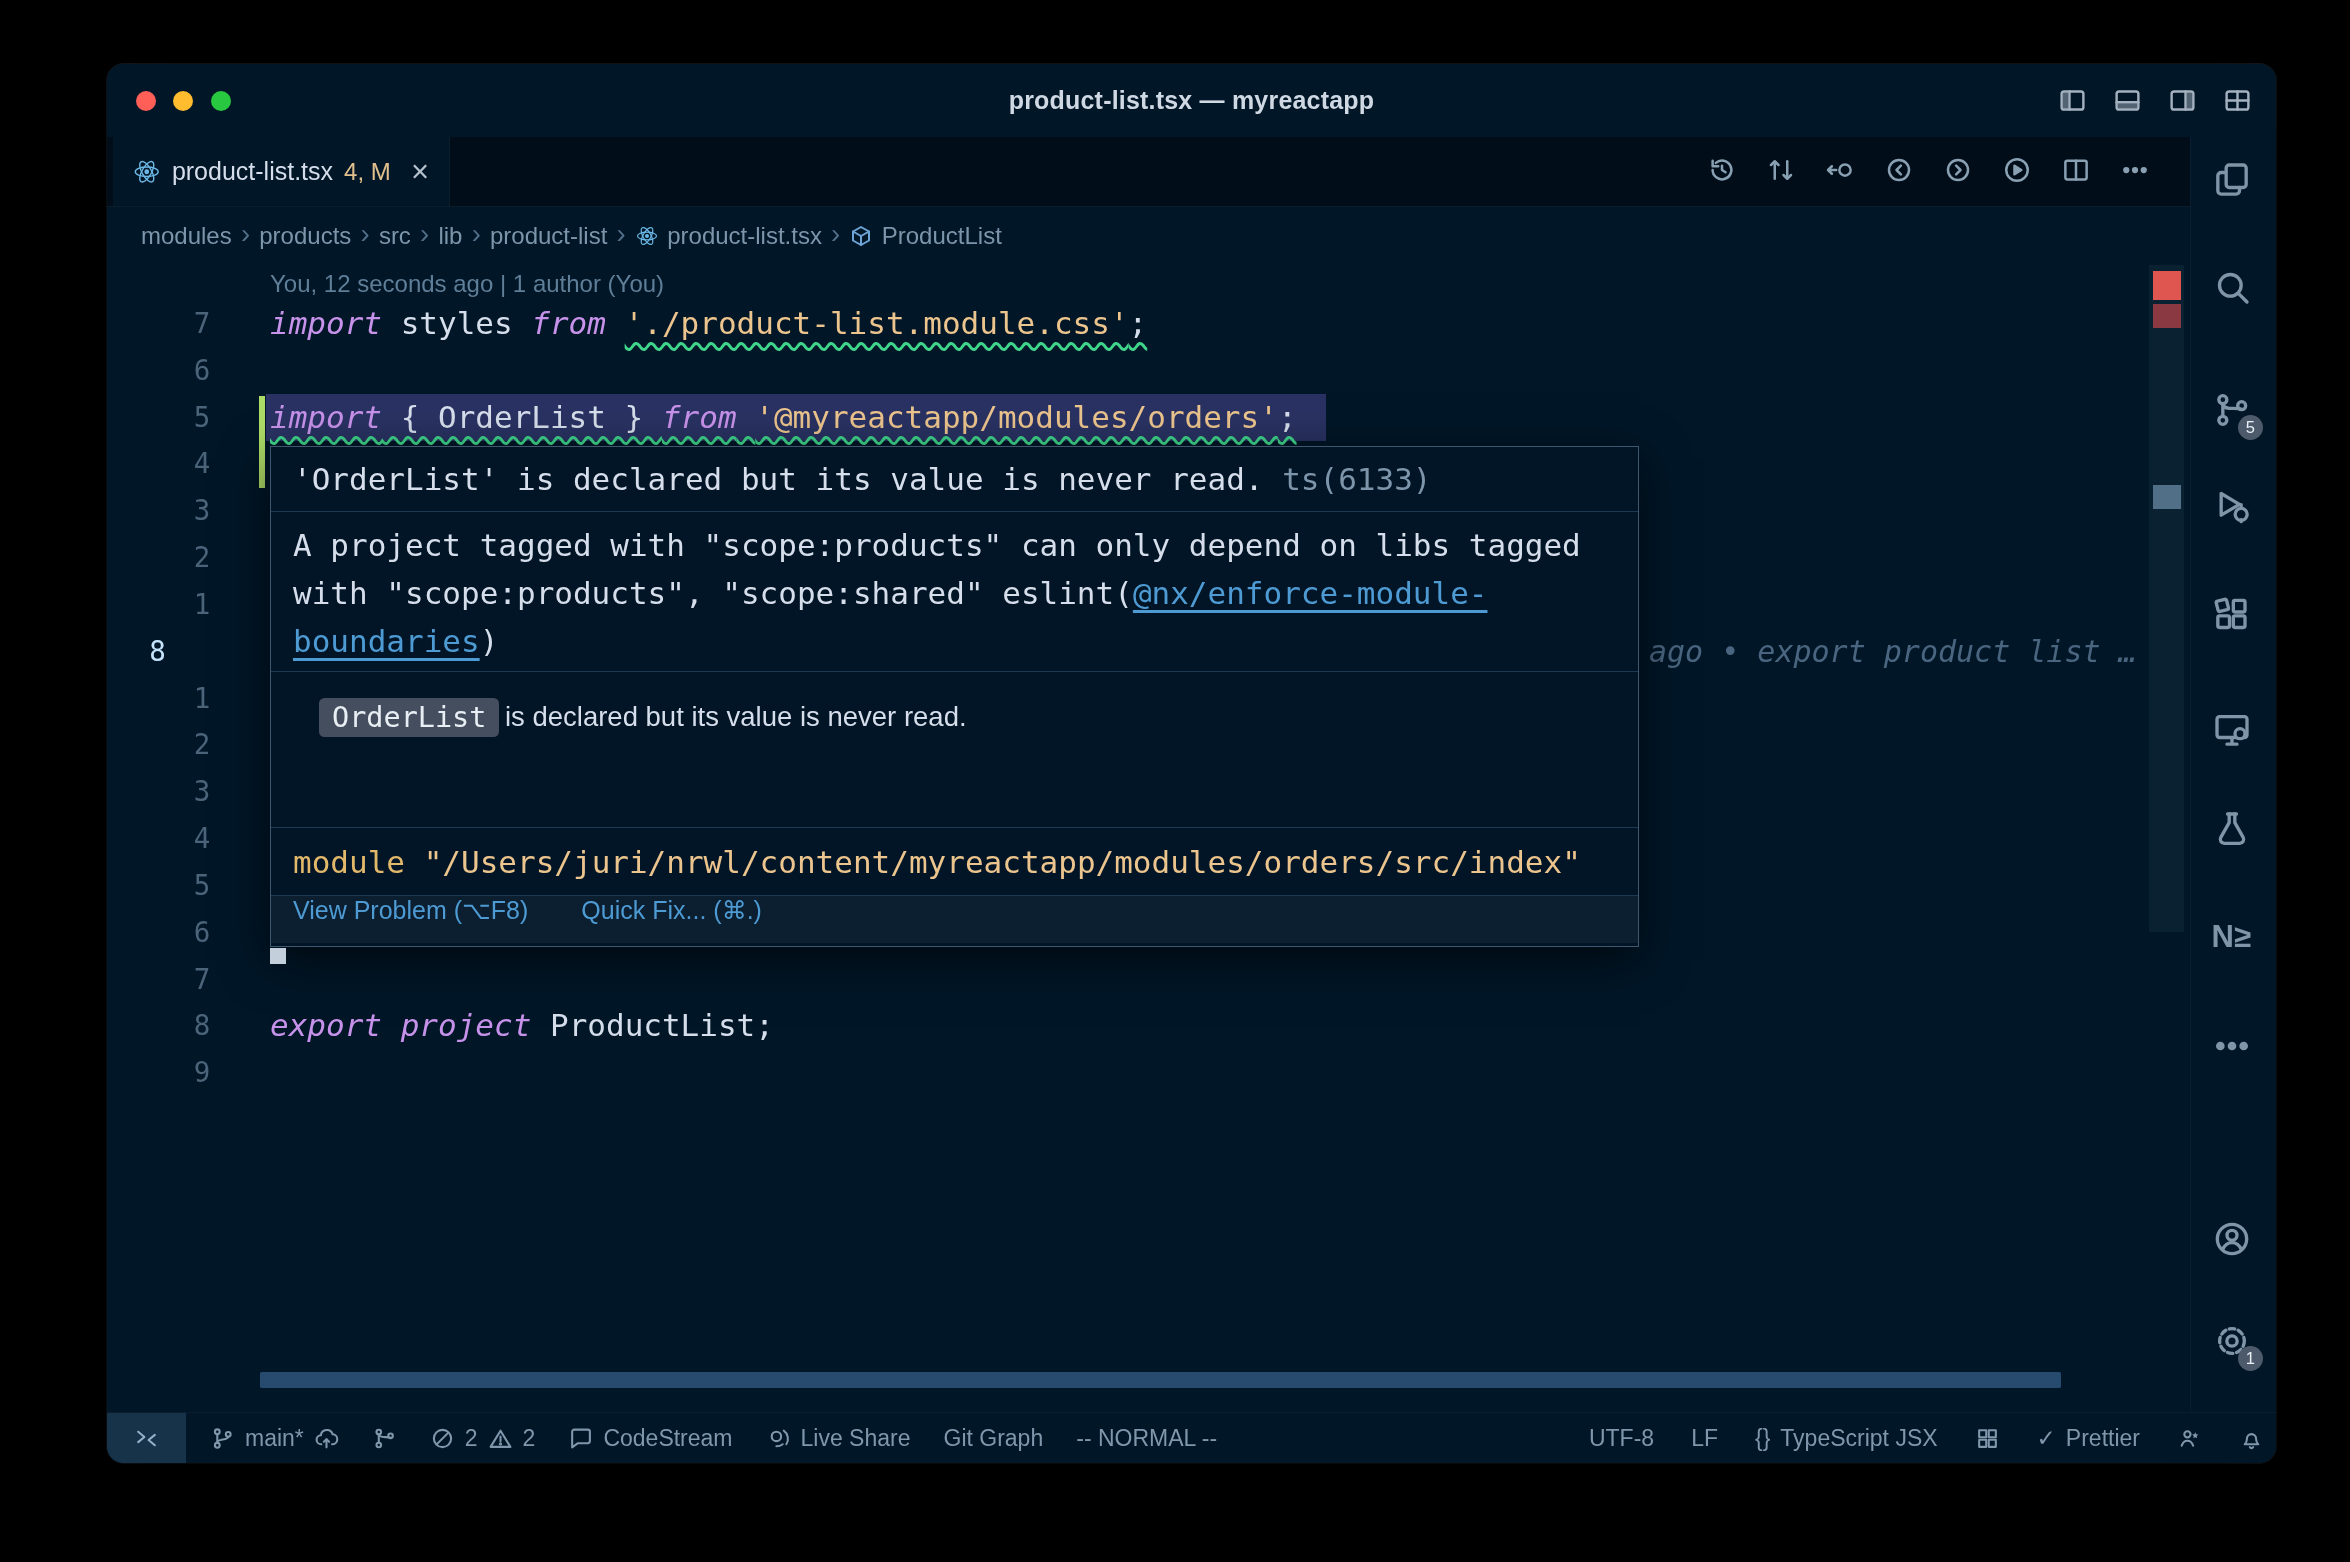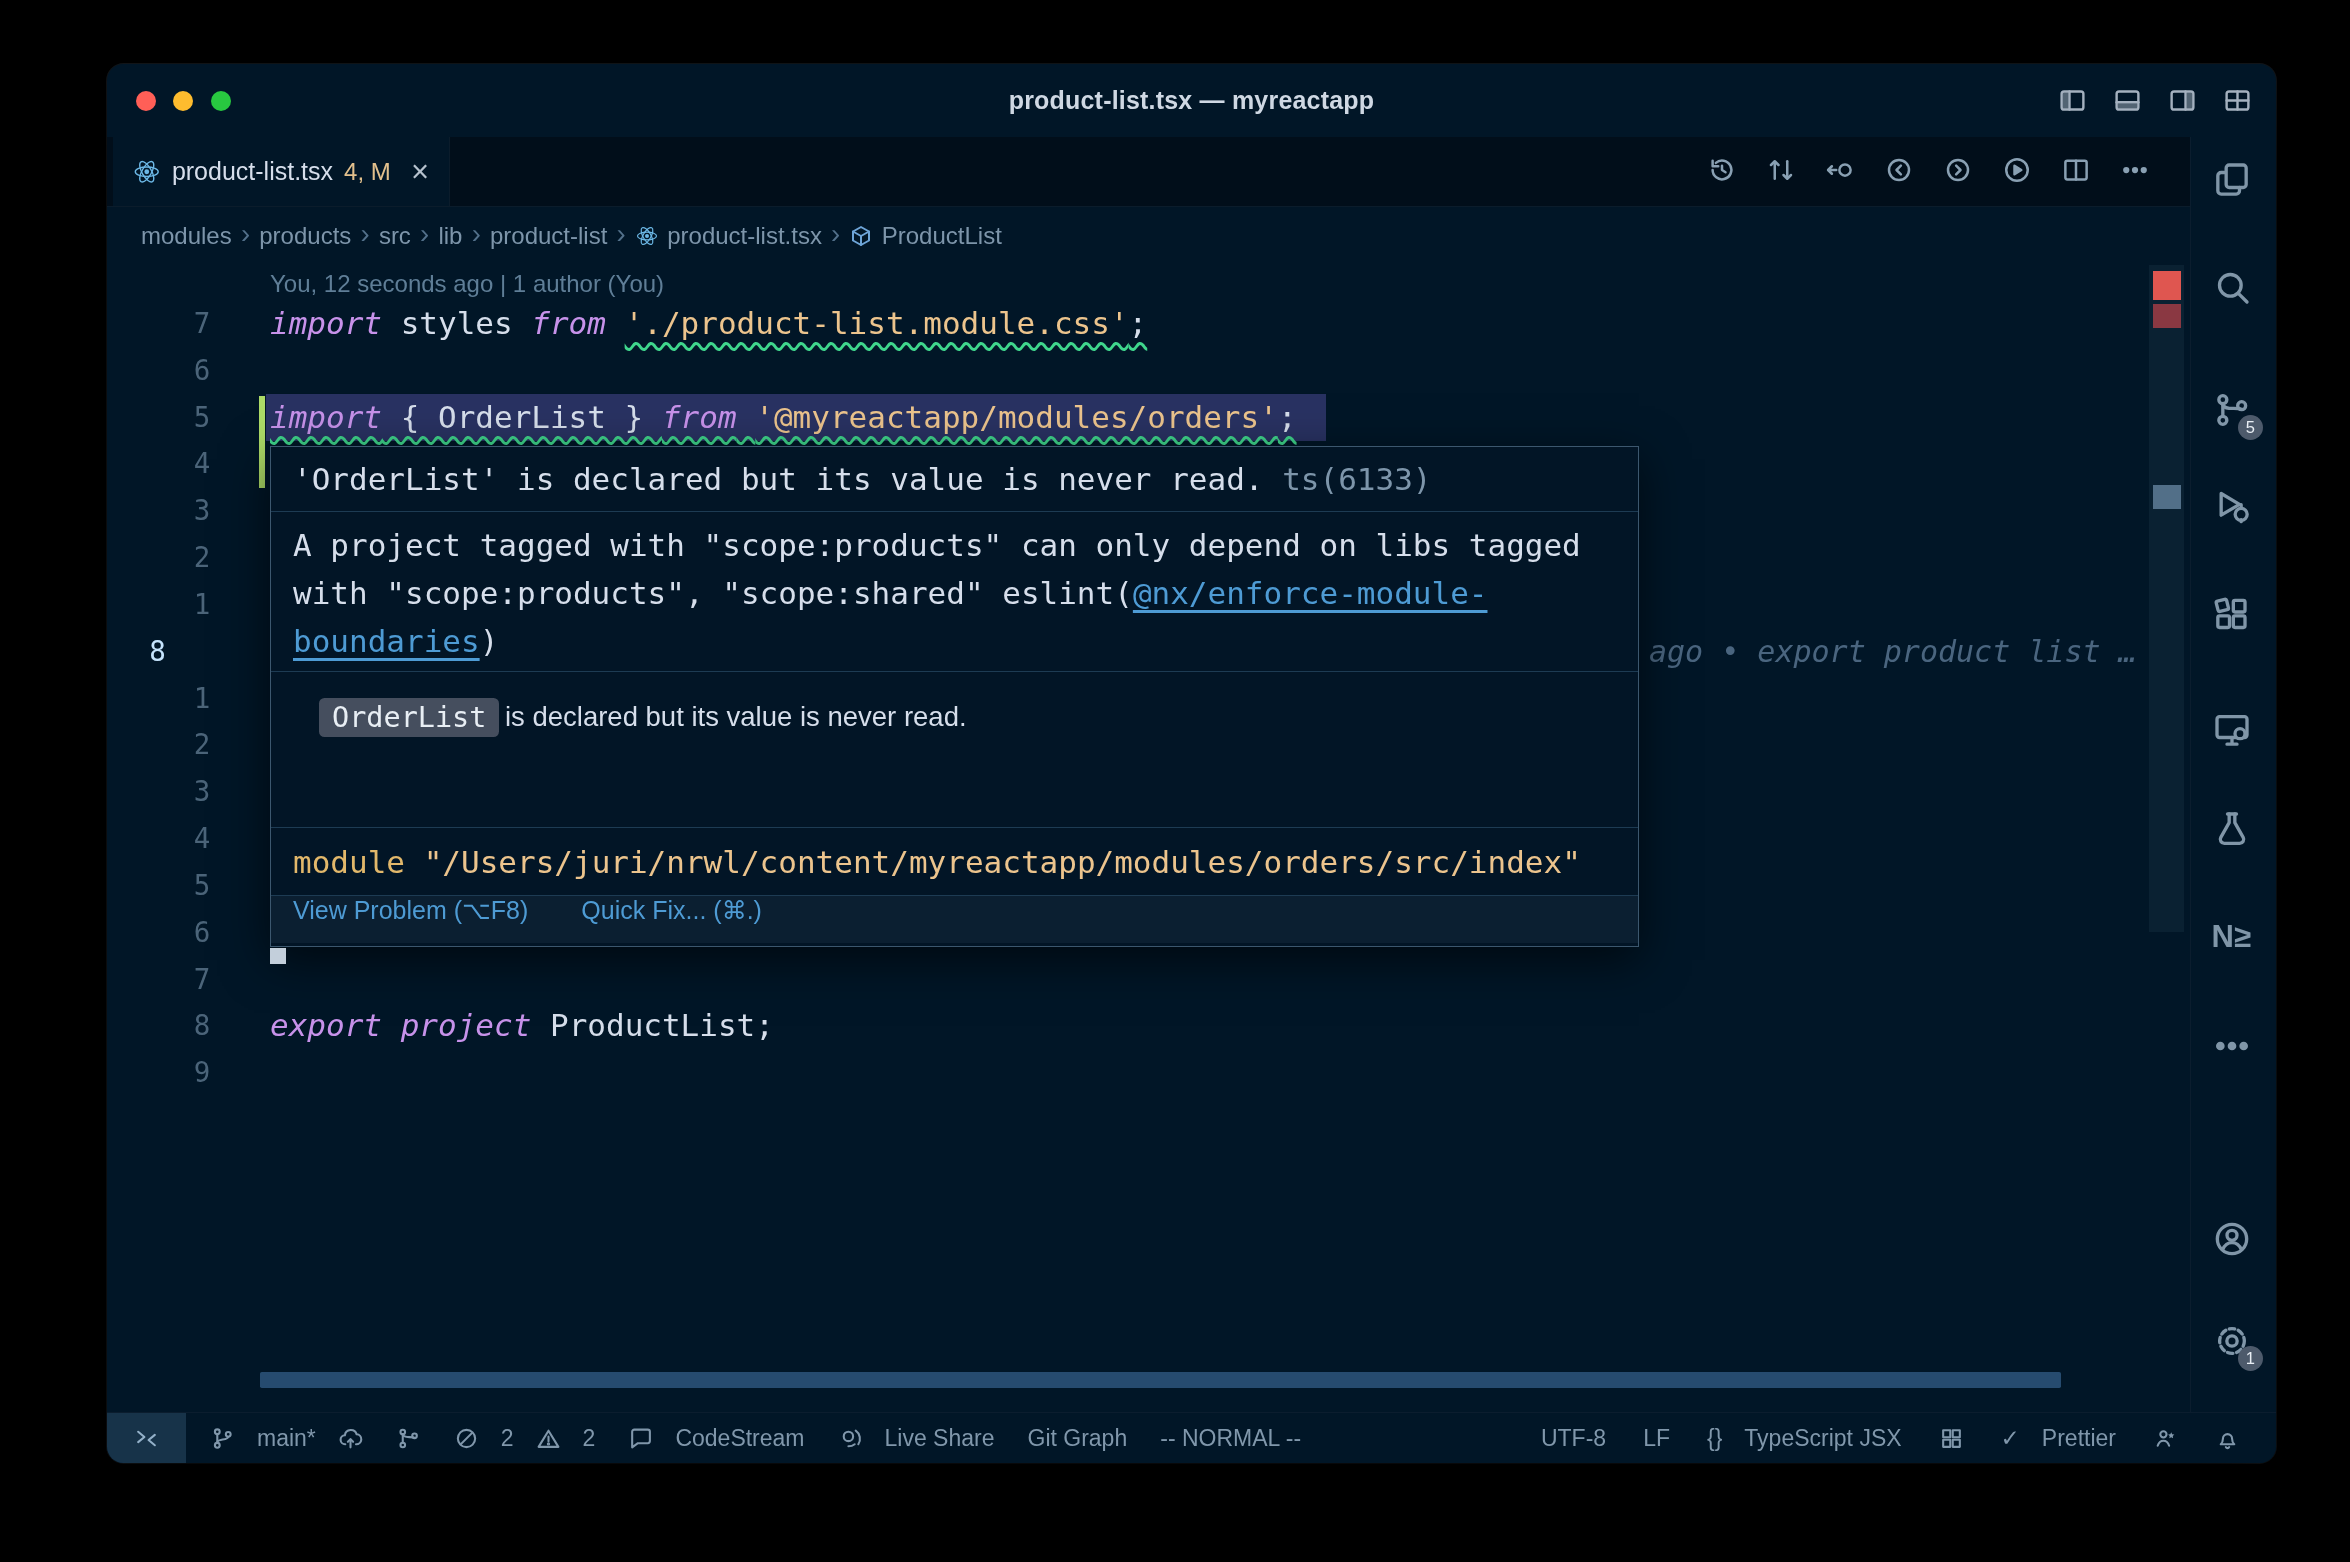--- a/index.html
+++ b/index.html
@@ -97,26 +97,26 @@
   .act { position:absolute; left:50%; transform:translateX(-50%); width:44px; height:44px; }
   .act svg { width:40px; height:40px; }
   .badge { position:absolute; right:-7.3px; bottom:-5.5px; min-width:25px; height:25px; border-radius:13px;
            background:#4d5a6b; color:#e8eef4; font-size:16.5px; display:flex; align-items:center;
            justify-content:center; padding:0 3.7px; }
   .nx-text { font-family:"Liberation Sans", sans-serif; font-size:31px; font-weight:700; color:#8096a8; }
 
   
   .statusbar { height:51px; display:flex; align-items:center; color:#8097ab; font-size:23px;
                background:#011627; border-top:0.9px solid #0b1d2e; }
-  .sb-item { display:flex; align-items:center; gap:22px; white-space:nowrap; }
+  .sb-item { display:flex; align-items:center; gap:10px; white-space:nowrap; }
   .statusbar svg { width:25px; height:25px; }
   .remote-box { width:79px; align-self:stretch; display:flex; align-items:center; justify-content:center;
                 background:rgba(29,59,83,.8); margin-right:24px; color:#93b0c8; }
   .sb-left { display:flex; align-items:center; gap:33px; }
-  .sb-right { margin-left:auto; display:flex; align-items:center; gap:37px; padding-right:36px; }
+  .sb-right { margin-left:auto; display:flex; align-items:center; gap:37px; padding-right:12px; }
   .icons-default { fill:none; stroke:currentColor; stroke-width:2; stroke-linecap:round; stroke-linejoin:round; }
 </style>
 </head>
 <body>
 
 <div class="window">
 
   <div class="titlebar">
     <div class="traffic">
       <div class="light" style="background:#ff5f57"></div>

